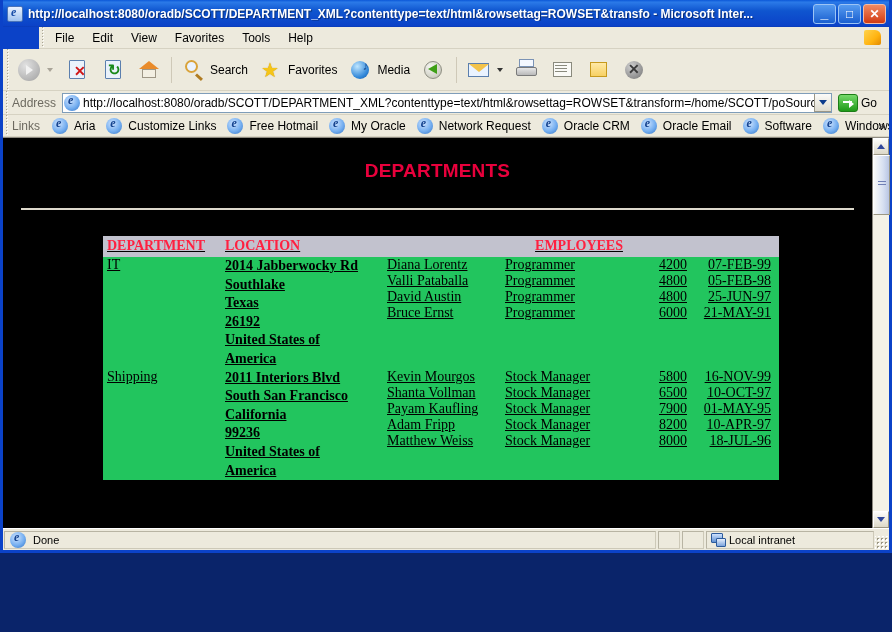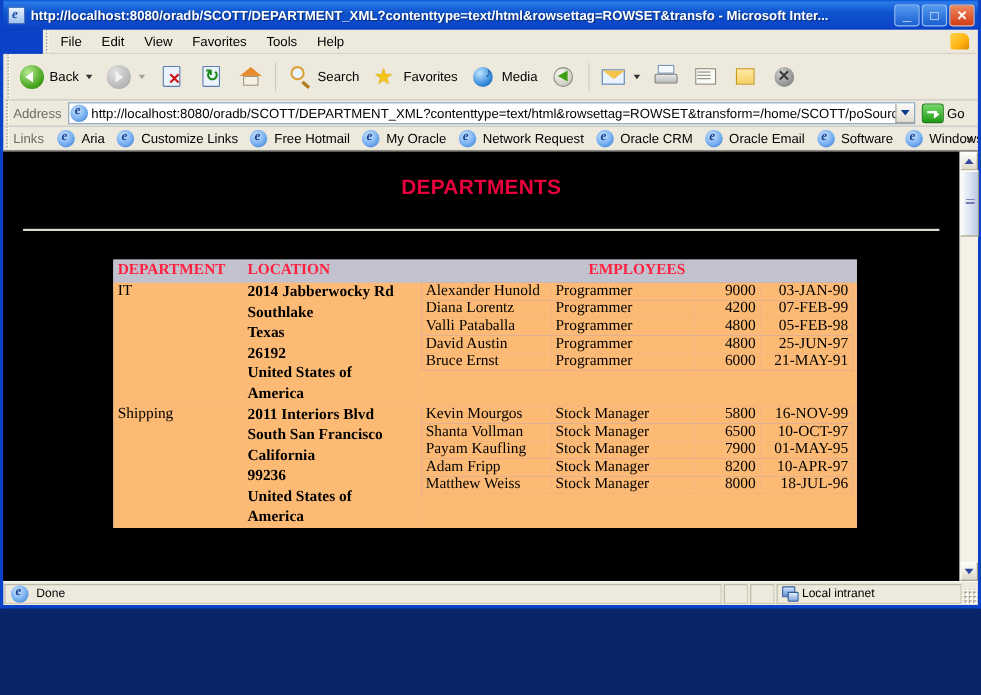--- a/index.html
+++ b/index.html
@@ -180,33 +180,34 @@
     margin: 22px 0 0 0; letter-spacing: .2px;
     font-family: "Liberation Sans", sans-serif;
   }
   #page-rule {
     height: 2px; background: #ddd9cc; margin: 26px 18px 0 18px;
   }
   #dept-table {
     margin: 26px 0 0 100px; width: 676px;
     border-collapse: collapse; background: #c2c2ce;
     font-family: "Liberation Serif", serif;
+    text-decoration: underline;
   }
   #dept-table th {
     color: #ff2040; font-size: 14px; font-weight: bold;
     text-align: left; padding: 2px 4px 3px 4px;
     font-family: "Liberation Serif", serif;
     background: #c2c2ce;
   }
   #dept-table th.emp-h { text-align: center; }
   .col-dept { width: 118px; }
   .col-loc  { width: 158px; }
   #dept-table td {
     vertical-align: top; padding: 0 4px;
-    background: #fdba74; color: #000; font-size: 14px;
+    background: #22c55e; color: #000; font-size: 14px;
   }
   td.dept-name { font-family:"Liberation Serif",serif; }
   td.dept-loc  { font-weight: bold; font-family:"Liberation Serif",serif; line-height: 1.33; }
   td.dept-emp  { padding: 0; }
   .emp-table {
     width: 100%; border-collapse: collapse;
     background: #8f90ef; color: #f2f2c8;
     font-family: "Liberation Serif", serif; font-size: 14px;
     margin-bottom: 6px;
   }
@@ -302,28 +303,20 @@
     <div class="menu-item">View</div>
     <div class="menu-item">Favorites</div>
     <div class="menu-item">Tools</div>
     <div class="menu-item">Help</div>
     <div class="flag"></div>
   </div>
 
   <div id="toolbar" class="bar">
     <div class="grip"></div>
 
-    <div class="tbtn">
-      <span class="ico">
-        <span class="circ" style="background:radial-gradient(circle at 35% 30%,#b6eb8e,#3f9f17 70%,#2c7a0f);"></span>
-        <span class="arrow-l"></span>
-      </span>
-      <span>Back</span>
-      <span class="caret"></span>
-    </div>
 
     <div class="tbtn disabled">
       <span class="ico">
         <span class="circ" style="background:radial-gradient(circle at 35% 30%,#e2e2e2,#b4b4b4 70%,#9a9a9a);"></span>
         <span class="arrow-r" style="border-left-color:#f2f2f2;"></span>
       </span>
       <span class="caret dis"></span>
     </div>
 
     <div class="tbtn">
@@ -496,26 +489,20 @@
                 <div>Southlake</div>
                 <div>Texas</div>
                 <div>26192</div>
                 <div>United States of</div>
                 <div>America</div>
               </td>
               <td class="dept-emp">
                 <table class="emp-table">
                   <tbody>
                     <tr>
-                      <td class="emp-name">Alexander Hunold</td>
-                      <td class="emp-job">Programmer</td>
-                      <td class="emp-sal">9000</td>
-                      <td class="emp-date">03-JAN-90</td>
-                    </tr>
-                    <tr>
                       <td class="emp-name">Diana Lorentz</td>
                       <td class="emp-job">Programmer</td>
                       <td class="emp-sal">4200</td>
                       <td class="emp-date">07-FEB-99</td>
                     </tr>
                     <tr>
                       <td class="emp-name">Valli Pataballa</td>
                       <td class="emp-job">Programmer</td>
                       <td class="emp-sal">4800</td>
                       <td class="emp-date">05-FEB-98</td>

